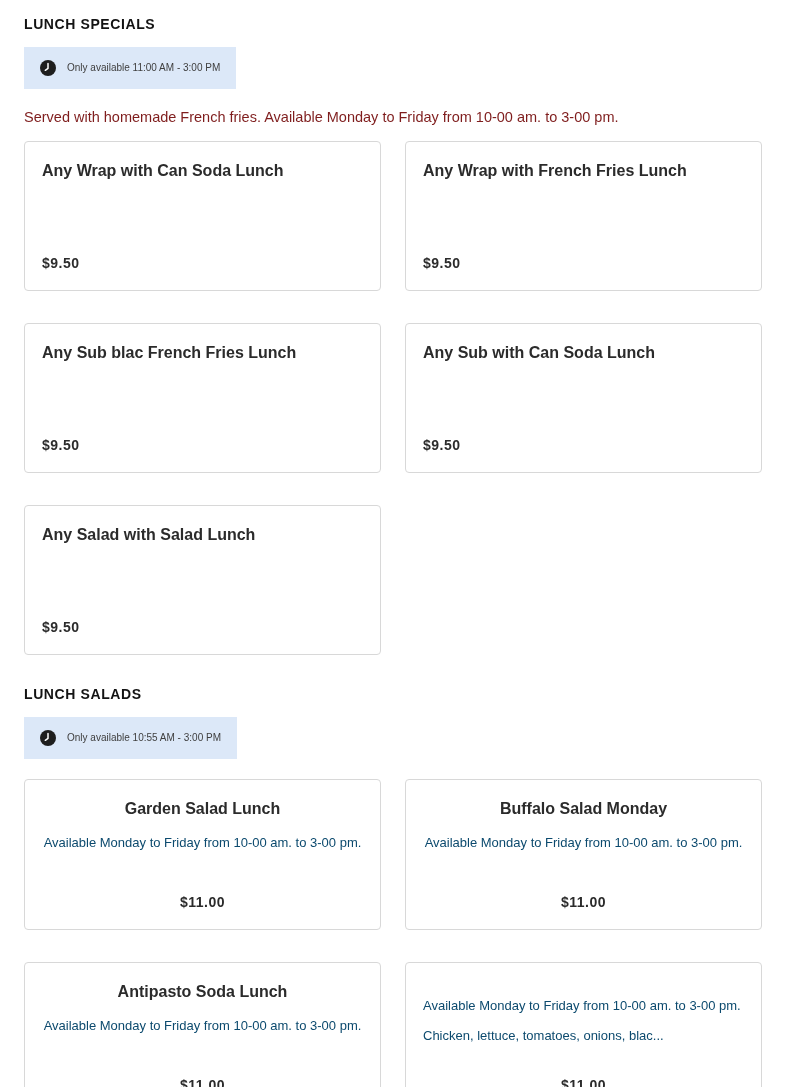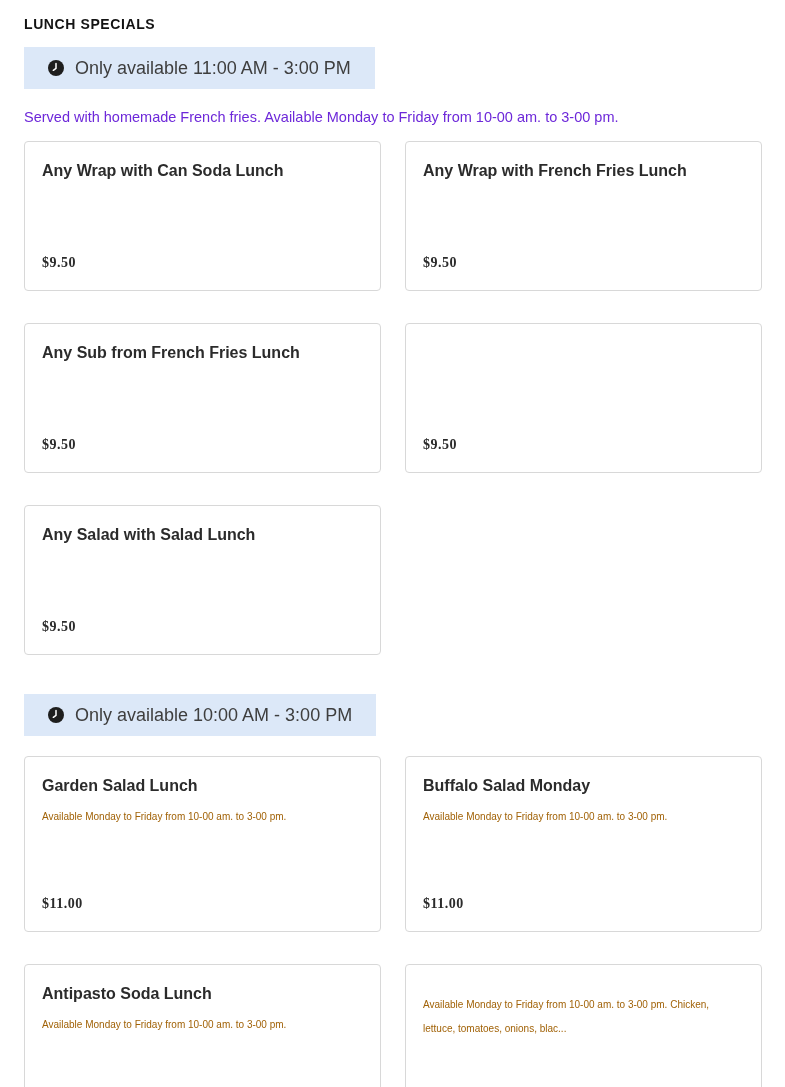--- a/index.html
+++ b/index.html
@@ -24,68 +24,68 @@
     font-weight: 800;
     letter-spacing: 0.6px;
     color: #131313;
     text-transform: uppercase;
   }
   .availability-badge {
     display: inline-flex;
     align-items: center;
     gap: 11px;
     margin-top: 11px;
-    padding: 12px 24px;
+    padding: 12px 16px;
     background: #dce8f8;
-    font-size: 18px;
+    font-size: 10px;
     line-height: 18px;
     color: #3e3e3e;
   }
   .availability-badge svg { display: block; }
   .section-desc {
     margin: 18px 0 0 0;
     font-size: 14.5px;
     line-height: 21px;
-    color: #6d28d9;
+    color: #7f1d1d;
   }
   .cards {
     display: grid;
     grid-template-columns: 357px 357px;
     column-gap: 24px;
     row-gap: 32px;
   }
   .cards.after-desc  { margin-top: 13px; }
   .cards.after-badge { margin-top: 20px; }
   .card {
     height: 150px;
     background: #ffffff;
     border: 1px solid #d8d8d8;
     border-radius: 4px;
     padding: 19px 17px 19px 17px;
     display: flex;
     flex-direction: column;
     align-items: flex-start;
     cursor: pointer;
   }
-  .card.tall { height: 176px; }
+  .card.tall { height: 151px; align-items: center; }
   .card-title {
     font-size: 16px;
     line-height: 20px;
     font-weight: 600;
     color: #2b2b2b;
   }
   .card-desc {
     margin-top: 9px;
-    font-size: 10px;
-    line-height: 24px;
-    color: #a16207;
+    font-size: 13px;
+    line-height: 30px;
+    color: #0c4a6e;
   }
   .card-price {
     margin-top: auto;
-    font-family: Liberation Serif, serif;
+    font-family: Liberation Sans, sans-serif;
     font-weight: 700;
     font-size: 14px;
     line-height: 16px;
     letter-spacing: 0.5px;
     color: #2b2b2b;
   }
 </style>
 </head>
 <body>
 
@@ -109,43 +109,45 @@
     <div class="cards after-desc">
       <div class="card">
         <div class="card-title">Any Wrap with Can Soda Lunch</div>
         <div class="card-price">$9.50</div>
       </div>
       <div class="card">
         <div class="card-title">Any Wrap with French Fries Lunch</div>
         <div class="card-price">$9.50</div>
       </div>
       <div class="card">
-        <div class="card-title">Any Sub from French Fries Lunch</div>
+        <div class="card-title">Any Sub blac French Fries Lunch</div>
         <div class="card-price">$9.50</div>
       </div>
       <div class="card">
+        <div class="card-title">Any Sub with Can Soda Lunch</div>
         <div class="card-price">$9.50</div>
       </div>
       <div class="card">
         <div class="card-title">Any Salad with Salad Lunch</div>
         <div class="card-price">$9.50</div>
       </div>
     </div>
   </section>
 
   <section class="menu-section">
+    <h2 class="section-title">LUNCH SALADS</h2>
 
     <div class="availability-badge">
       <span>
         <svg width="16" height="16" viewBox="0 0 16 16">
           <circle cx="8" cy="8" r="8" fill="#1e1e1e"></circle>
           <path d="M8 3.6 V8.4 L5.3 10.3" stroke="#ffffff" stroke-width="1.5" fill="none" stroke-linecap="round" stroke-linejoin="round"></path>
         </svg>
       </span>
-      <span>Only available 10:00 AM - 3:00 PM</span>
+      <span>Only available 10:55 AM - 3:00 PM</span>
     </div>
 
     <div class="cards after-badge">
       <div class="card tall">
         <div class="card-title">Garden Salad Lunch</div>
         <div class="card-desc">Available Monday to Friday from 10-00 am. to 3-00 pm.</div>
         <div class="card-price">$11.00</div>
       </div>
       <div class="card tall">
         <div class="card-title">Buffalo Salad Monday</div>

